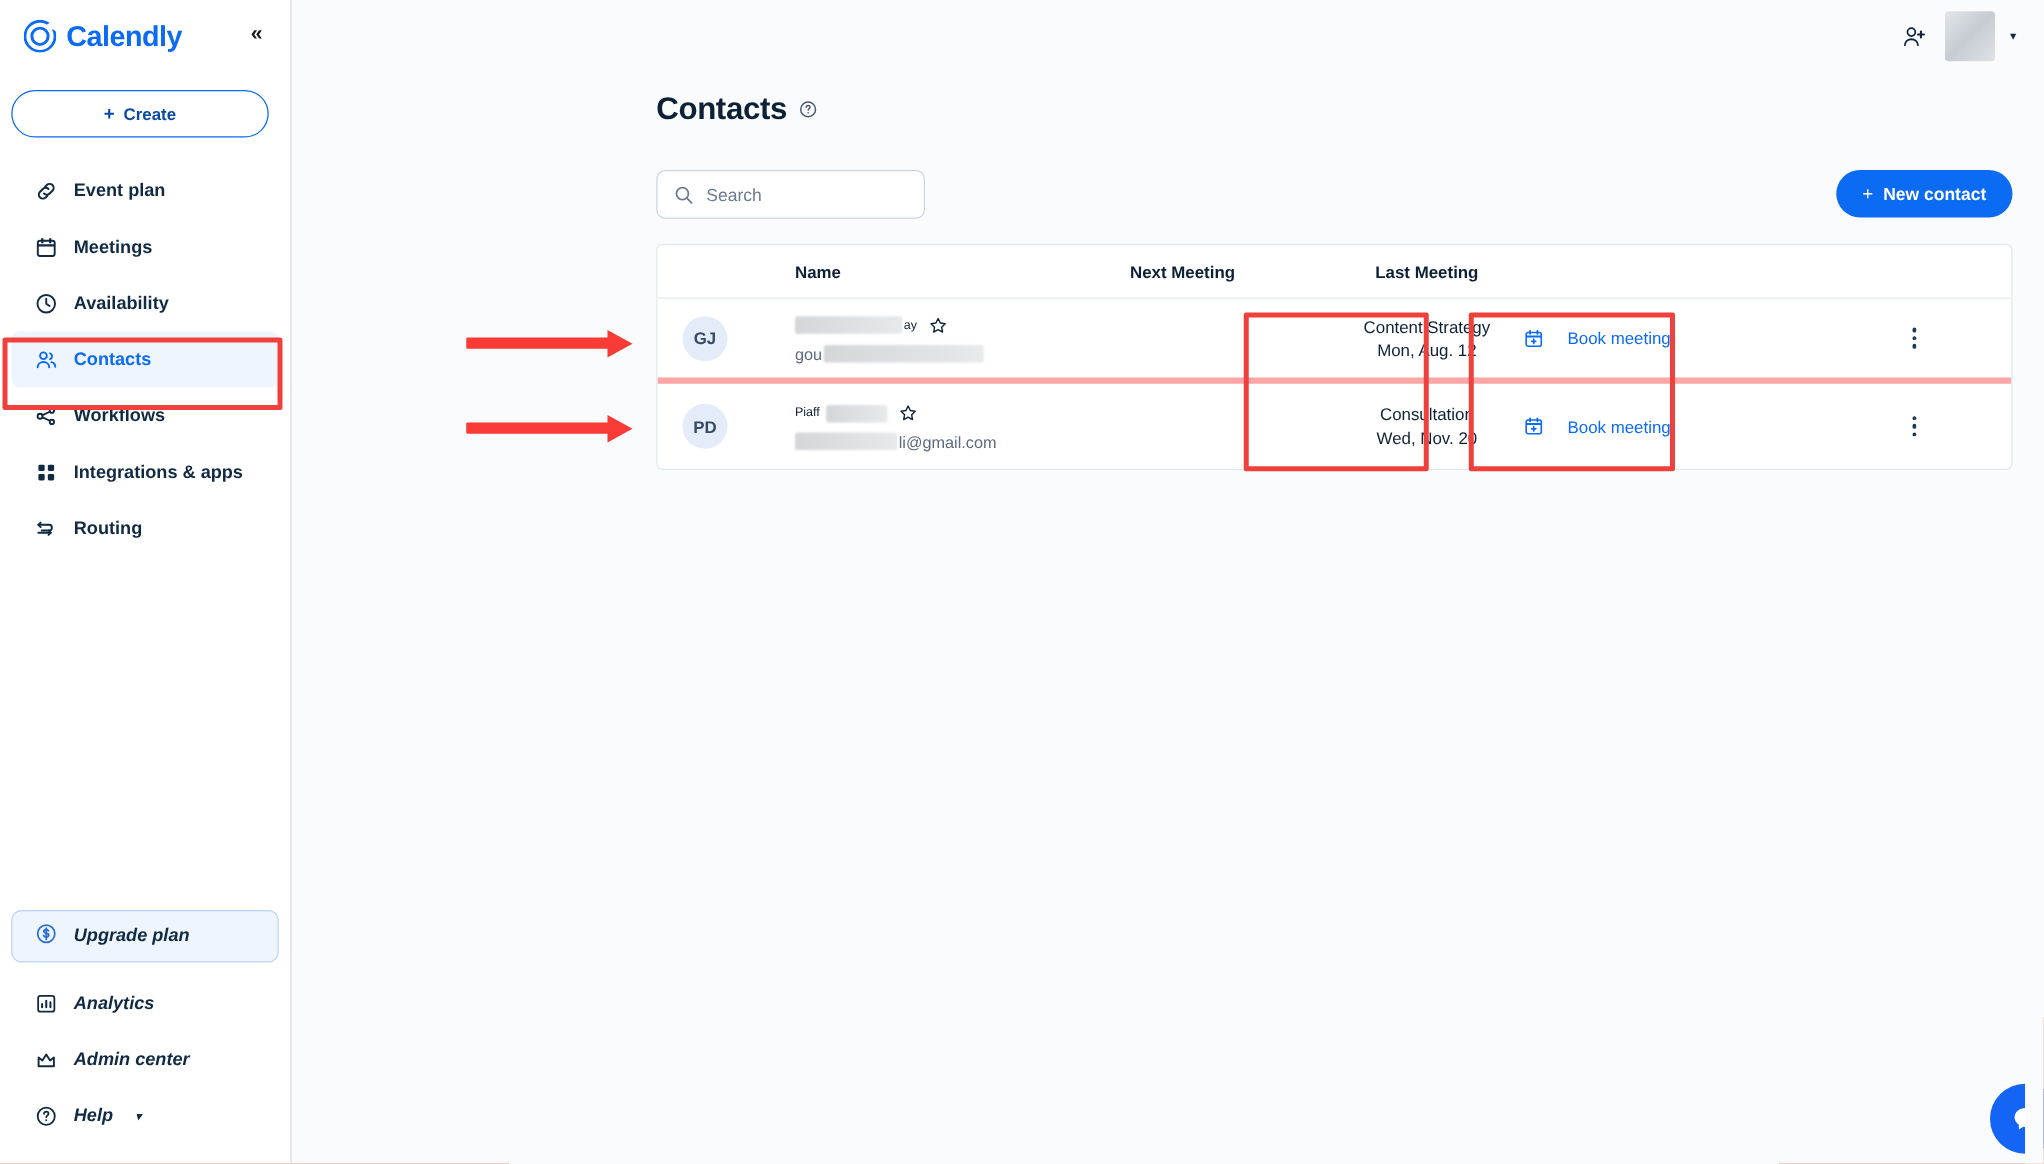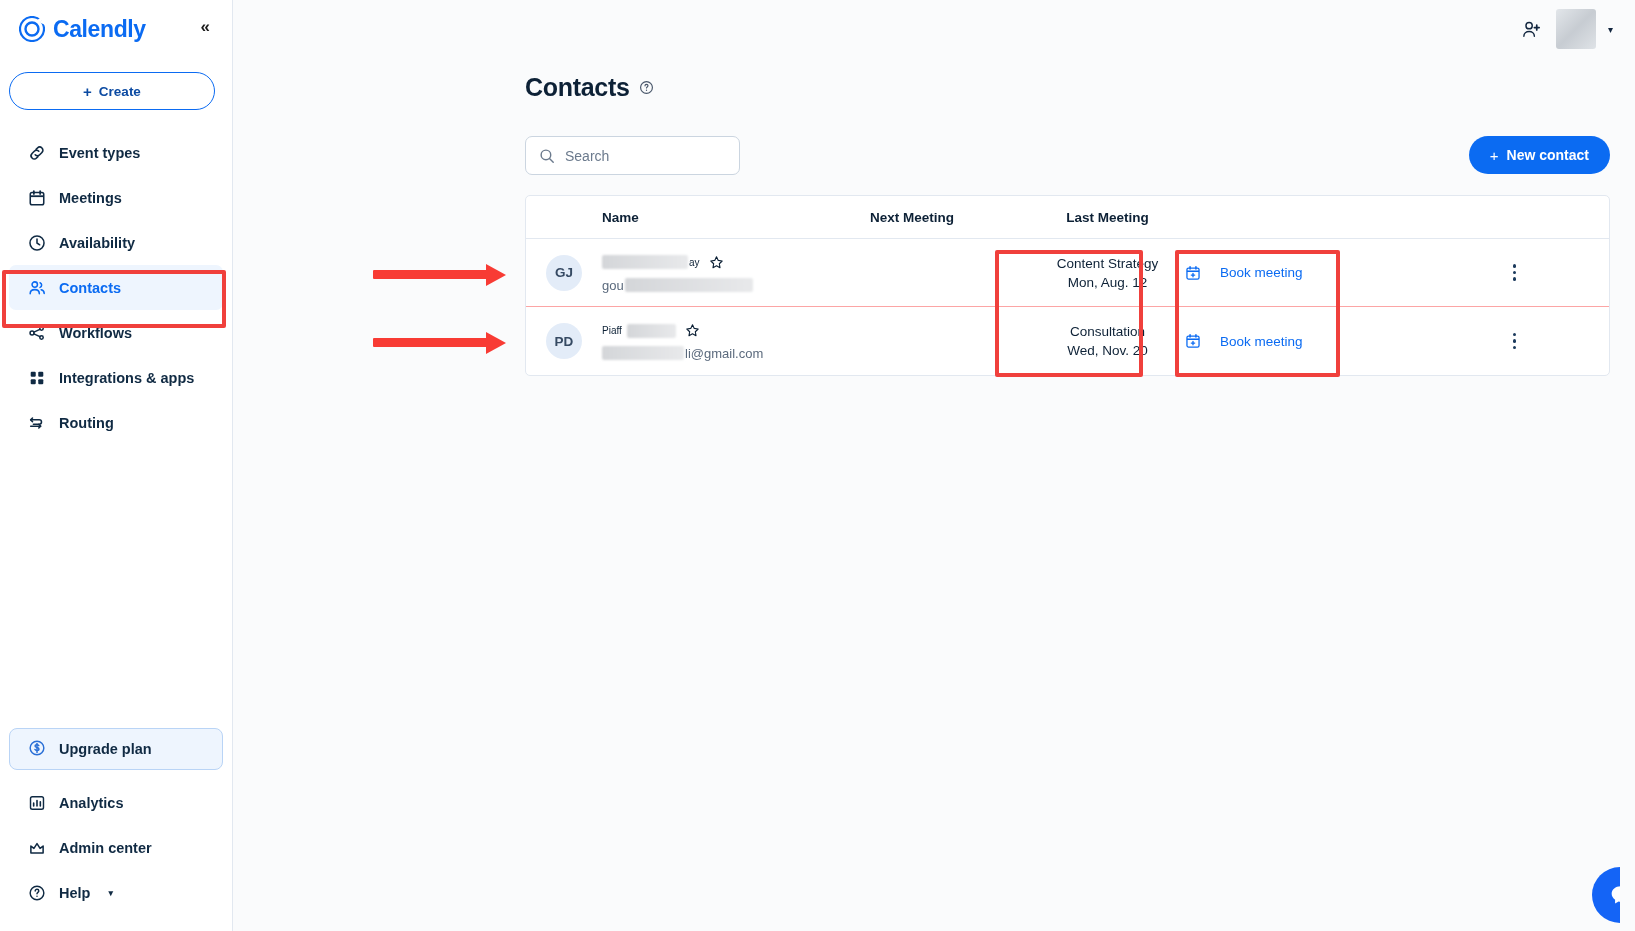--- a/index.html
+++ b/index.html
@@ -108,20 +108,21 @@
   }
   .nav-item.active {
     background: #eef5fe;
     color: #0b6bf2;
   }
   .nav-item.active .nav-icon { color: #0b6bf2; }
 
   .sidebar-bottom {
     margin-top: auto;
     padding-bottom: 16px;
+    font-style: italic;
   }
 
   .upgrade-btn {
     margin: 0 9px 10px 9px;
     height: 42px;
     border: 1px solid #b9d4f6;
     border-radius: 8px;
     background: #eef5fe;
     display: flex;
     align-items: center;
@@ -249,26 +250,26 @@
     height: 43px;
     border-bottom: 1px solid #e2e8f0;
   }
   .t-head .cell {
     font-size: 13.5px;
     font-weight: 700;
     color: #0d2136;
   }
   .t-body-row {
     height: 68px;
-    border-bottom: 1px solid #fca5a5;
+    border-bottom: 5px solid #fca5a5;
   }
   .t-body-row:last-child { border-bottom: none; }
 
   .c-avatar   { width: 76px; flex: 0 0 76px; display:flex; justify-content:center; }
-  .c-name     { width: 268px; flex: 0 0 268px; }
+  .c-name     { width: 268px; flex: 0 0 268px; margin-left: 34px; }
   .c-next     { width: 160px; flex: 0 0 160px; }
   .c-last     { width: 155px; flex: 0 0 155px; text-align: center; }
   .c-book     { width: 235px; flex: 0 0 235px; }
   .c-menu     { flex: 1 1 auto; display: flex; justify-content: center; }
 
   .t-head .c-avatar { width: 76px; }
 
   .avatar-circle {
     width: 36px; height: 36px;
     border-radius: 50%;
@@ -416,21 +417,21 @@
 
       <nav class="nav-list">
 
         <div class="nav-item">
           <span class="nav-icon">
             <svg viewBox="0 0 20 20" width="18" height="18" fill="none" stroke="currentColor" stroke-width="1.8" stroke-linecap="round">
               <path d="M8 12a3.5 3.5 0 0 0 5 0l2.5-2.5a3.5 3.5 0 1 0-5-5L9 6"></path>
               <path d="M12 8a3.5 3.5 0 0 0-5 0L4.5 10.5a3.5 3.5 0 1 0 5 5L11 14"></path>
             </svg>
           </span>
-          <span>Event types</span>
+          <span>Event plan</span>
         </div>
 
         <div class="nav-item">
           <span class="nav-icon">
             <svg viewBox="0 0 20 20" width="18" height="18" fill="none" stroke="currentColor" stroke-width="1.7">
               <rect x="2.5" y="4" width="15" height="13.5" rx="2"></rect>
               <path d="M2.5 8h15" stroke-width="2"></path>
               <path d="M6.5 2.5v3M13.5 2.5v3" stroke-linecap="round" stroke-width="2"></path>
             </svg>
           </span>

